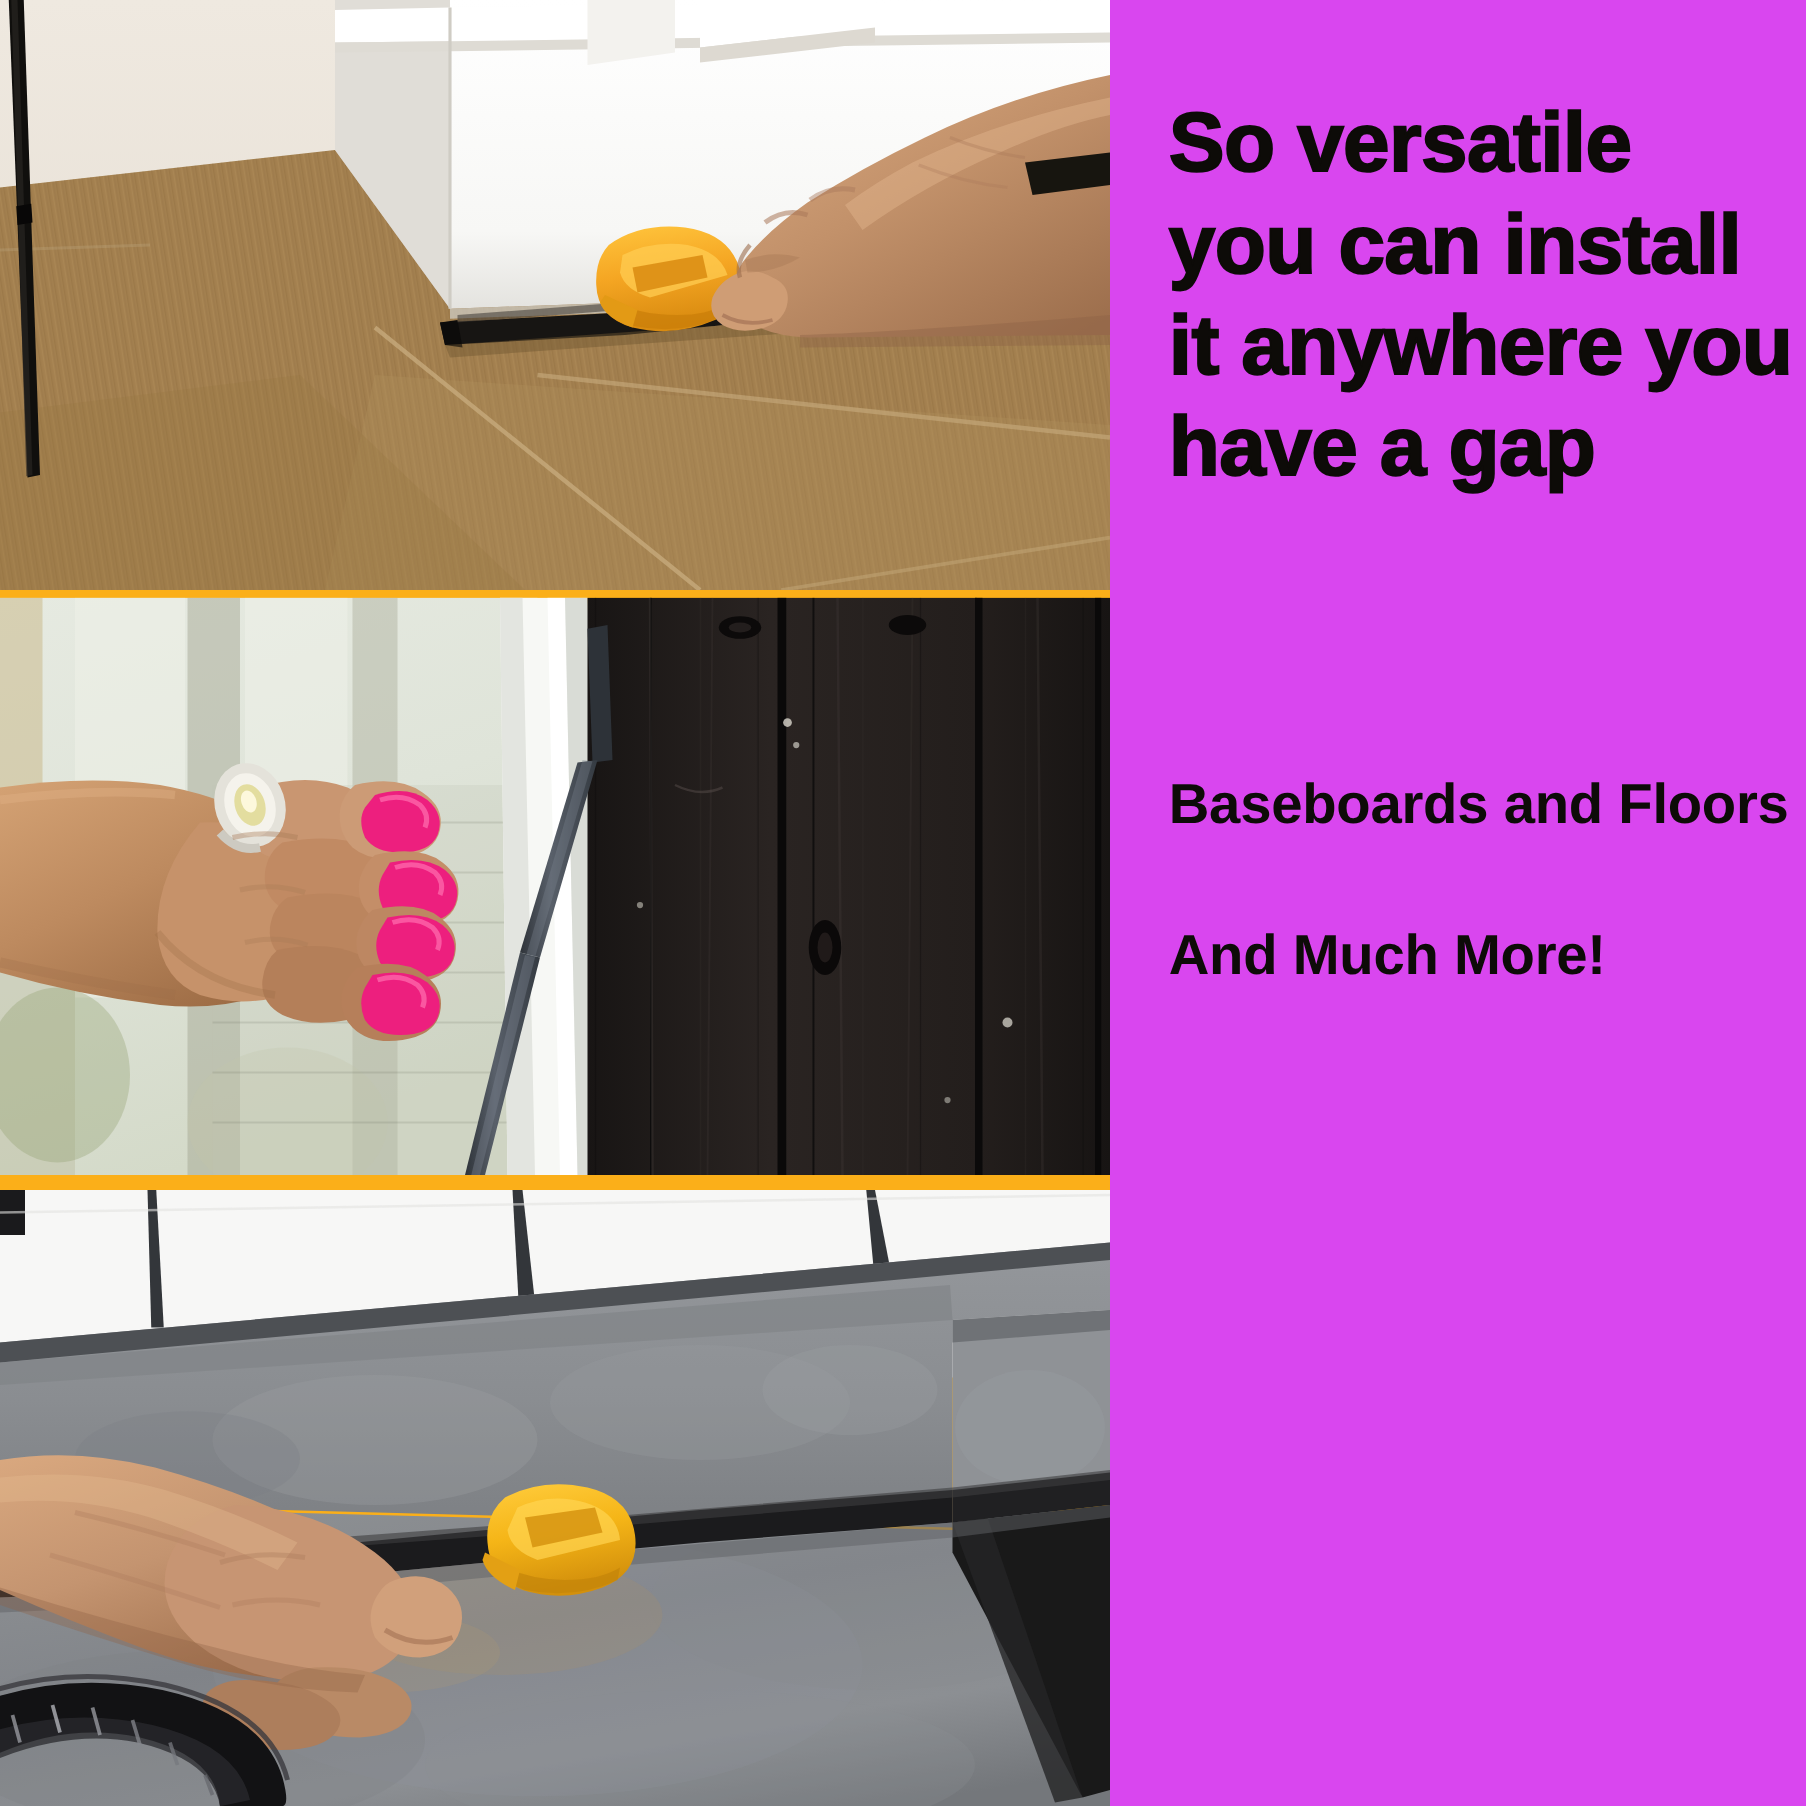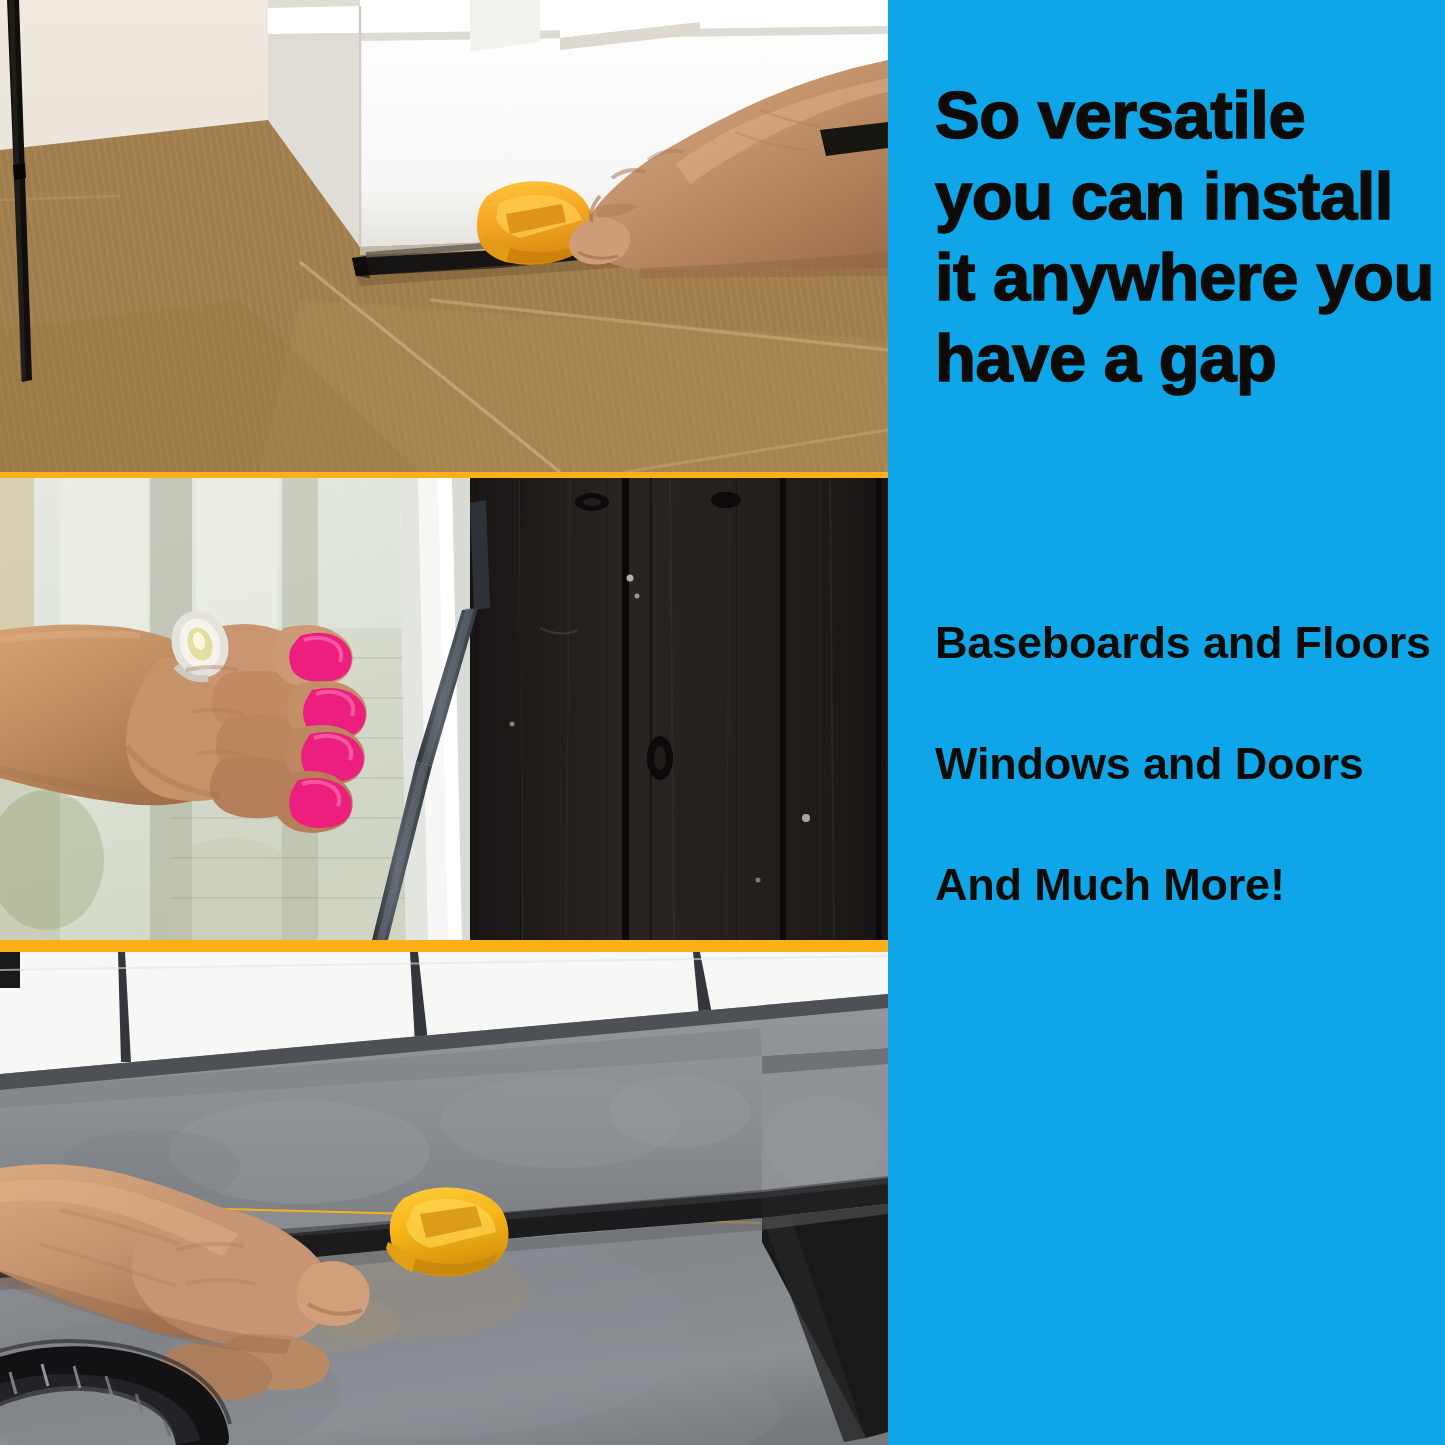--- a/index.html
+++ b/index.html
@@ -43,21 +43,21 @@
 
   .panel svg { display: block; width: 100%; height: 100%; }
 
   
   .text-col {
     position: absolute;
     left: 888px;
     top: 0;
     width: 557px;
     height: 1445px;
-    background: #0ea5e9;
+    background: #d946ef;
   }
   .headline {
     position: absolute;
     left: 47px;
     top: 74px;
     width: 500px;
     color: #0d0b08;
     font-size: 67px;
     font-weight: 700;
     line-height: 81px;
@@ -456,19 +456,18 @@
     </div>
 
   </div>
 
   <div class="text-col">
 
     <div class="headline">So versatile you can install it anywhere you have a gap</div>
 
     <div class="bullets">
       <div class="bullet">Baseboards and Floors</div>
-      <div class="bullet">Windows and Doors</div>
       <div class="bullet">And Much More!</div>
     </div>
 
   </div>
 
 </div>
 
 </body></html>

